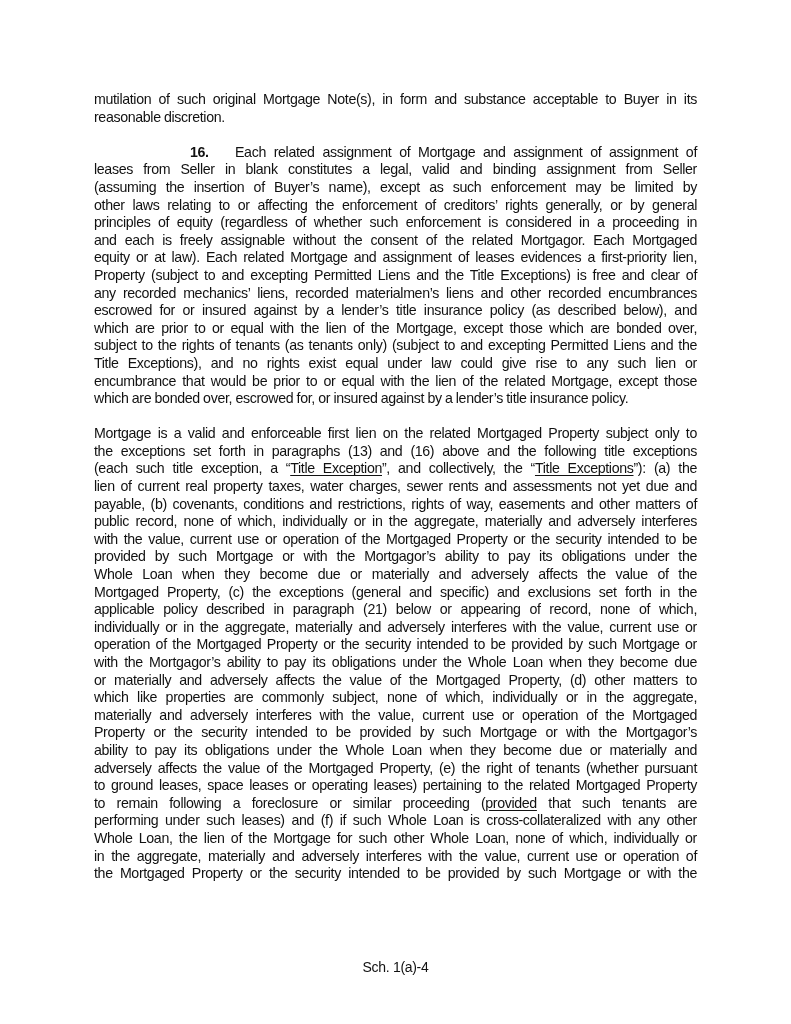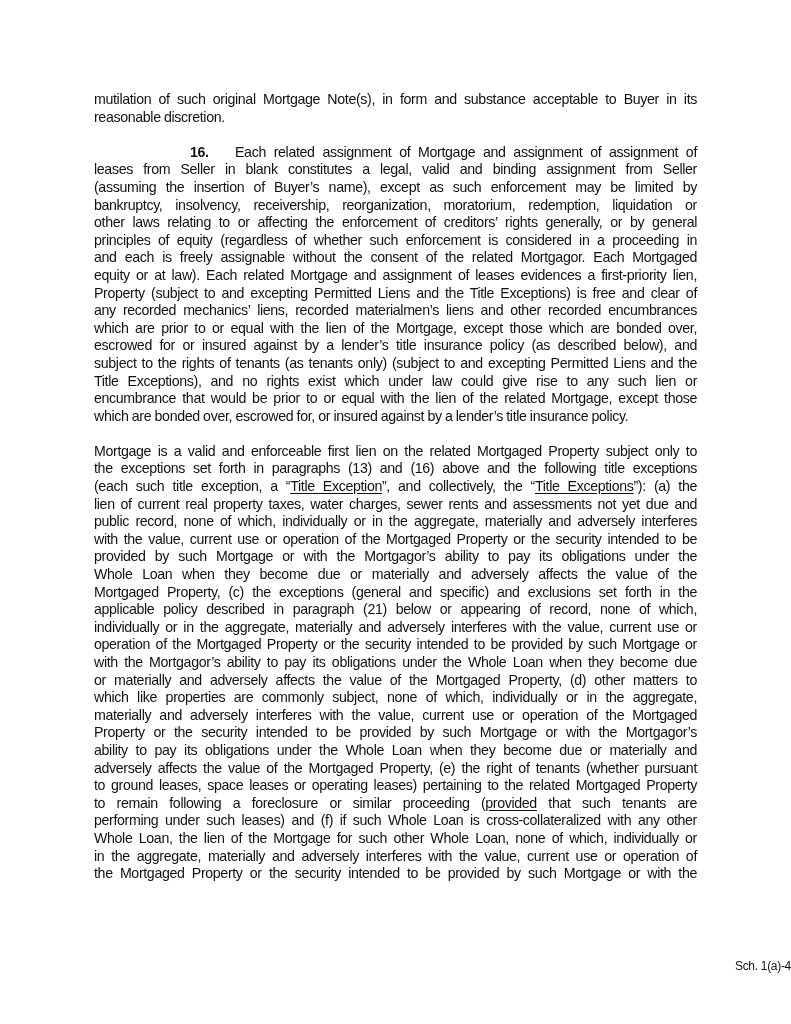--- a/index.html
+++ b/index.html
@@ -10,56 +10,56 @@
     font-size: 14.2px; line-height: 17.6px; color: #111111;
     letter-spacing: -0.35px; word-spacing: -0.3px;
   }
   .para { margin: 0 0 17.6px 0; text-align: justify; }
   .para .line { display: block; text-align: justify; text-align-last: justify; white-space: nowrap; }
   .para .line.last { text-align-last: left; }
   .indent { display: inline-block; width: 96px; }
   .num { display: inline-block; width: 45px; font-weight: bold; }
   u { text-underline-offset: 2px; }
   .footer {
-    position: absolute; left: 0; width: 791px; top: 959px; text-align: right;
-    font-family: "Liberation Sans", sans-serif; font-size: 12px; color: #111111;
+    position: absolute; left: 0; width: 791px; top: 959px; text-align: center;
+    font-family: "Liberation Sans", sans-serif; font-size: 14px; color: #111111;
     letter-spacing: -0.3px;
   }
 </style>
 </head>
 <body>
 
 <div class="page" id="page">
     <div class="para">
       <span class="line">mutilation of such original Mortgage Note(s), in form and substance acceptable to Buyer in its</span>
       <span class="line last">reasonable discretion.</span>
     </div>
     <div class="para">
       <span class="line"><span class="indent"></span><span class="num">16.</span><span>Each related assignment of Mortgage and assignment of assignment of</span></span>
       <span class="line">leases from Seller in blank constitutes a legal, valid and binding assignment from Seller</span>
       <span class="line">(assuming the insertion of Buyer’s name), except as such enforcement may be limited by</span>
-      <span class="line">bankruptcy, insolvency, receivership, reorganization, moratorium, redemption, liquidation or</span>
       <span class="line">other laws relating to or affecting the enforcement of creditors’ rights generally, or by general</span>
       <span class="line">principles of equity (regardless of whether such enforcement is considered in a proceeding in</span>
       <span class="line">and each is freely assignable without the consent of the related Mortgagor.  Each Mortgaged</span>
       <span class="line">equity or at law).  Each related Mortgage and assignment of leases evidences a first-priority lien,</span>
       <span class="line">Property (subject to and excepting Permitted Liens and the Title Exceptions) is free and clear of</span>
       <span class="line">any recorded mechanics’ liens, recorded materialmen’s liens and other recorded encumbrances</span>
+      <span class="line">escrowed for or insured against by a lender’s title insurance policy (as described below), and</span>
       <span class="line">which are prior to or equal with the lien of the Mortgage, except those which are bonded over,</span>
-      <span class="line">escrowed for or insured against by a lender’s title insurance policy (as described below), and</span>
       <span class="line">subject to the rights of tenants (as tenants only) (subject to and excepting Permitted Liens and the</span>
-      <span class="line">Title Exceptions), and no rights exist which under law could give rise to any such lien or</span>
+      <span class="line">Title Exceptions), and no rights exist equal under law could give rise to any such lien or</span>
       <span class="line">encumbrance that would be prior to or equal with the lien of the related Mortgage, except those</span>
       <span class="line last">which are bonded over, escrowed for, or insured against by a lender’s title insurance policy.</span>
     </div>
     <div class="para">
       <span class="line">Mortgage is a valid and enforceable first lien on the related Mortgaged Property subject only to</span>
       <span class="line">the exceptions set forth in paragraphs (13) and (16) above and the following title exceptions</span>
       <span class="line"><span>(each such title exception, a “</span><u>Title Exception</u><span>”, and collectively, the “</span><u>Title Exceptions</u><span>”): (a) the</span></span>
       <span class="line">lien of current real property taxes, water charges, sewer rents and assessments not yet due and</span>
+      <span class="line">payable, (b) covenants, conditions and restrictions, rights of way, easements and other matters of</span>
       <span class="line">public record, none of which, individually or in the aggregate, materially and adversely interferes</span>
       <span class="line">with the value, current use or operation of the Mortgaged Property or the security intended to be</span>
       <span class="line">provided by such Mortgage or with the Mortgagor’s ability to pay its obligations under the</span>
       <span class="line">Whole Loan when they become due or materially and adversely affects the value of the</span>
       <span class="line">Mortgaged Property, (c) the exceptions (general and specific) and exclusions set forth in the</span>
       <span class="line">applicable policy described in paragraph (21) below or appearing of record, none of which,</span>
       <span class="line">individually or in the aggregate, materially and adversely interferes with the value, current use or</span>
       <span class="line">operation of the Mortgaged Property or the security intended to be provided by such Mortgage or</span>
       <span class="line">with the Mortgagor’s ability to pay its obligations under the Whole Loan when they become due</span>
       <span class="line">or materially and adversely affects the value of the Mortgaged Property, (d) other matters to</span>

